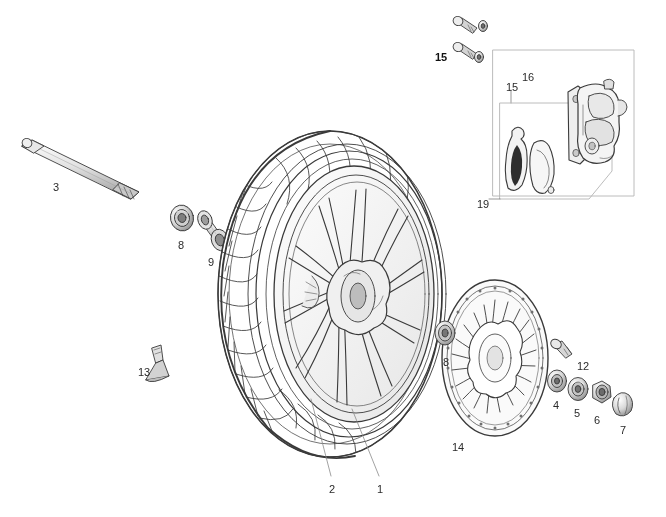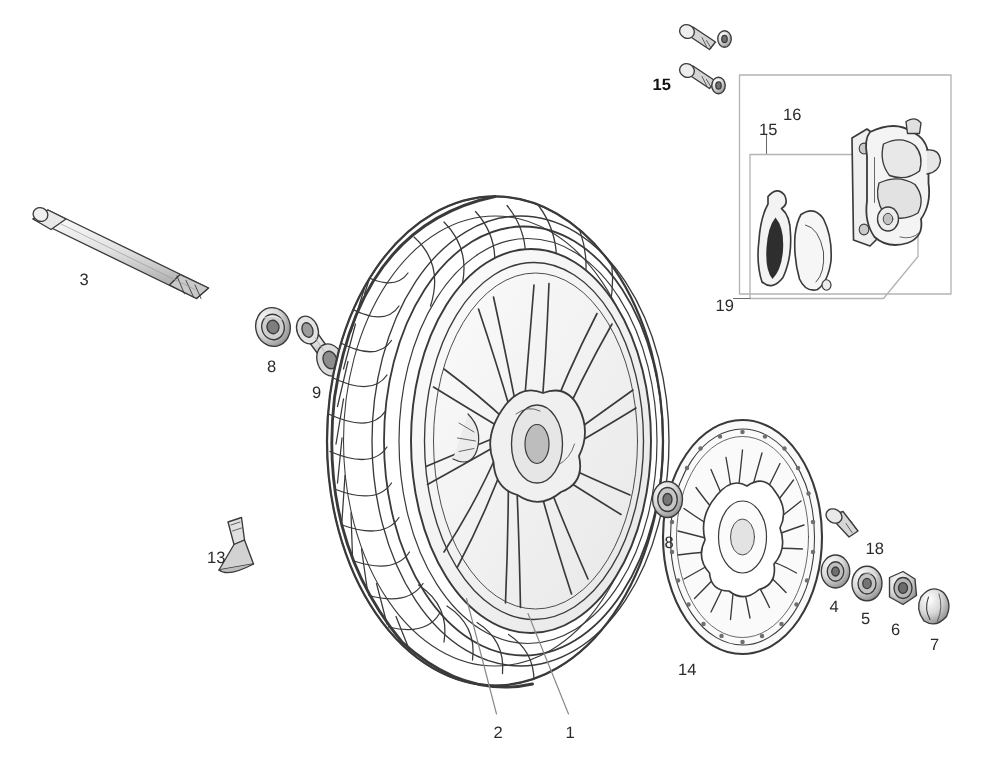--- a/index.html
+++ b/index.html
@@ -372,21 +372,21 @@
       <div class="callout" style="left: 329px; top: 484px;">2</div>
       <div class="callout" style="left: 53px; top: 182px;">3</div>
       <div class="callout" style="left: 553px; top: 400px;">4</div>
       <div class="callout" style="left: 574px; top: 408px;">5</div>
       <div class="callout" style="left: 594px; top: 415px;">6</div>
       <div class="callout" style="left: 620px; top: 425px;">7</div>
       <div class="callout" style="left: 178px; top: 240px;">8</div>
       <div class="callout" style="left: 443px; top: 357px;">8</div>
       <div class="callout" style="left: 208px; top: 257px;">9</div>
       <div class="callout" style="left: 452px; top: 442px;">14</div>
-      <div class="callout" style="left: 577px; top: 361px;">18</div>
+      <div class="callout" style="left: 577px; top: 361px;">12</div>
       <div class="callout" style="left: 477px; top: 199px;">19</div>
       <div class="callout" style="left: 138px; top: 367px;">13</div>
       <div class="callout" style="left: 506px; top: 82px;">15</div>
       <div class="callout bold" style="left: 435px; top: 52px;">15</div>
       <div class="callout" style="left: 474px; top: 72px; margin-left: 48px;">16</div>
     </div>
 
 </div>
 
 </body></html>

